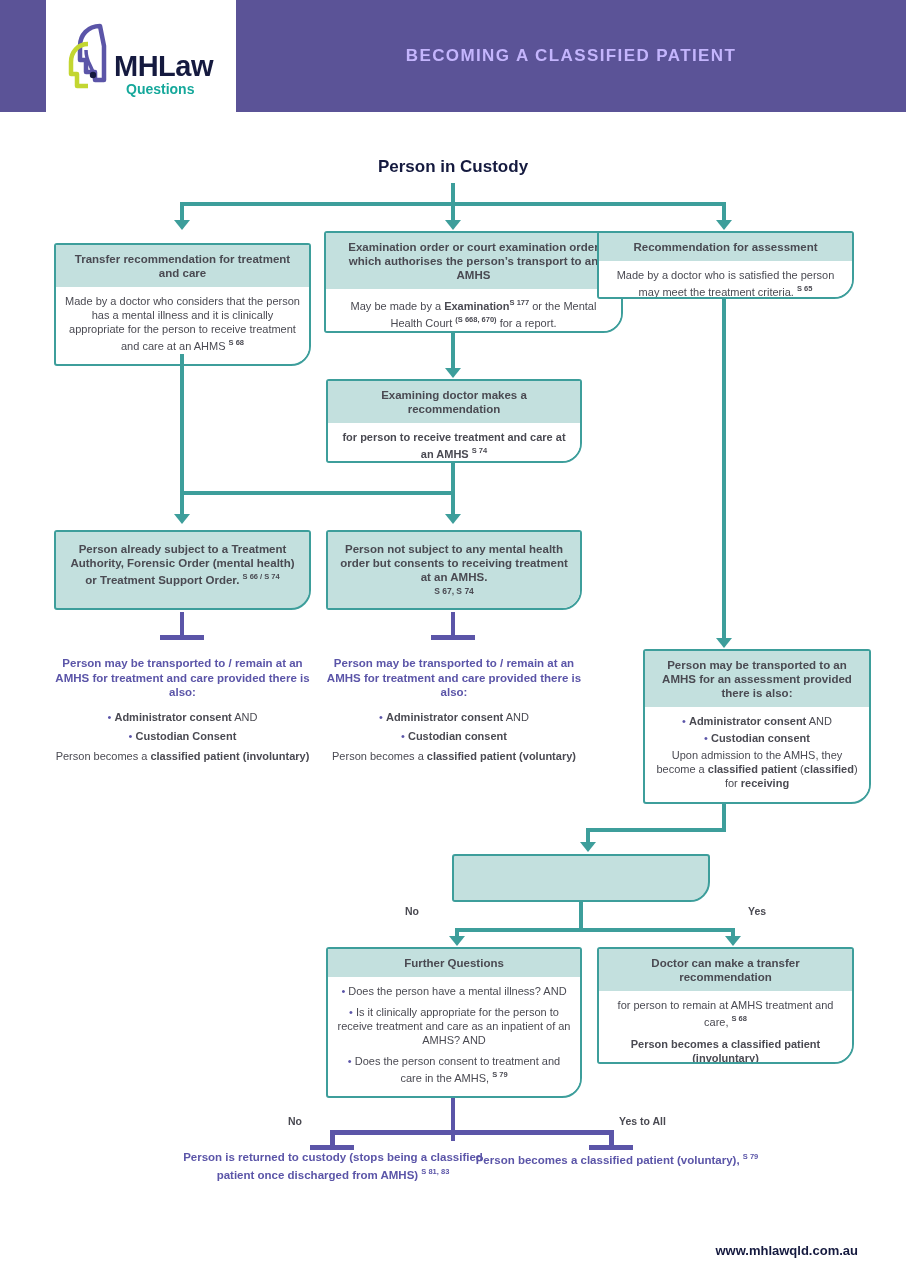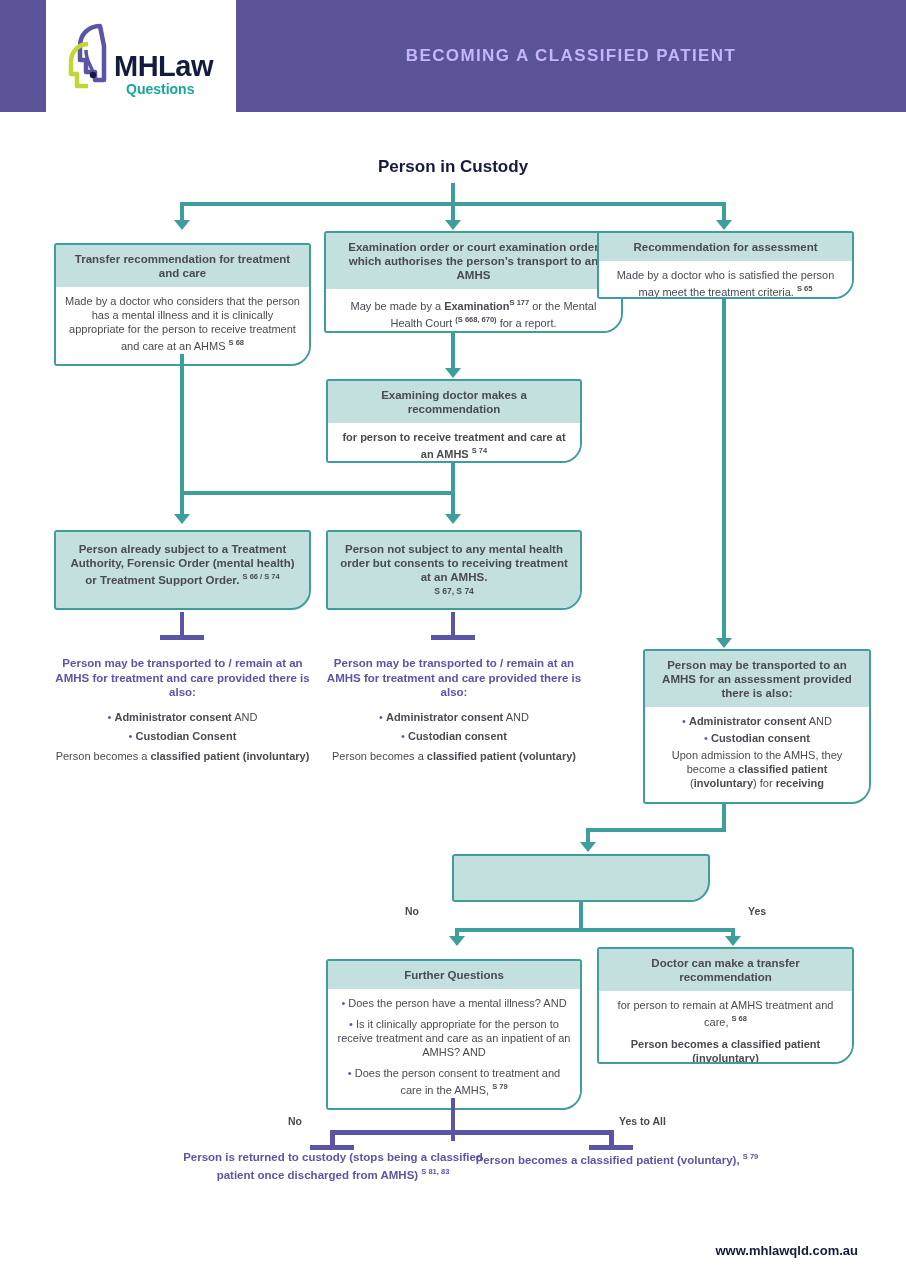--- a/index.html
+++ b/index.html
@@ -196,21 +196,21 @@
   <div class="pline" style="margin-top:10px;"><span class="bullet">•</span> <span class="bold">Administrator consent</span><span> AND</span></div>
   <div class="pline" style="margin-top:5px;"><span class="bullet">•</span> <span class="bold">Custodian consent</span></div>
   <div class="pline" style="margin-top:5px;"><span>Person becomes a </span><span class="bold">classified patient (voluntary)</span></div>
 </div>
 
 <div class="box" style="left:595px;top:649px;width:228px;height:155px;margin-left:48px;">
   <div class="bhead">Person may be transported to an AMHS for an assessment provided there is also:</div>
   <div class="bbody">
     <div><span class="bullet">•</span> <span class="bold">Administrator consent</span><span> AND</span></div>
     <div style="margin-top:3px;"><span class="bullet">•</span> <span class="bold">Custodian consent</span></div>
-    <div style="margin-top:3px;"><span>Upon admission to the AMHS, they become a </span><span class="bold">classified patient</span><span> (</span><span class="bold">involuntary</span><span>) for </span><span class="bold">receiving</span></div>
+    <div style="margin-top:3px;"><span>Upon admission to the AMHS, they become a </span><span class="bold">classified patient</span><span> (</span><span class="bold">classified</span><span>) for </span><span class="bold">receiving</span></div>
   </div>
 </div>
 
 <div class="cn" style="left:722px;top:804px;width:4px;height:28px;"></div>
 <div class="cn" style="left:586px;top:828px;width:140px;height:4px;"></div>
 <div class="cn" style="left:586px;top:828px;width:4px;height:20px;"></div>
 <div class="arrow" style="left:580px;top:842px;"></div>
 
 <div class="box solid" style="left:452px;top:854px;width:258px;height:48px;">
   <div class="bhead" style="padding-top:9px;margin-top:38px;">Is a Treatment Authority made at the end of the assessment period?</div>
@@ -218,21 +218,21 @@
 
 <div class="cn" style="left:579px;top:902px;width:4px;height:30px;"></div>
 <div class="cn" style="left:455px;top:928px;width:280px;height:4px;"></div>
 <div class="cn" style="left:455px;top:928px;width:4px;height:14px;"></div>
 <div class="cn" style="left:731px;top:928px;width:4px;height:14px;"></div>
 <div class="arrow" style="left:449px;top:936px;"></div>
 <div class="arrow" style="left:725px;top:936px;"></div>
 <div class="lbl" style="left:405px;top:905px;">No</div>
 <div class="lbl" style="left:748px;top:905px;">Yes</div>
 
-<div class="box" style="left:326px;top:947px;width:256px;height:151px;margin-top:12px;">
+<div class="box" style="left:326px;top:947px;width:256px;height:151px;">
   <div class="bhead">Further Questions</div>
   <div class="bbody">
     <div><span class="bullet">•</span> <span>Does the person have a mental illness? AND</span></div>
     <div style="margin-top:7px;"><span class="bullet">•</span> <span>Is it clinically appropriate for the person to receive treatment and care as an inpatient of an AMHS? AND</span></div>
     <div style="margin-top:7px;"><span class="bullet">•</span> <span>Does the person consent to treatment and care in the AMHS, </span><span class="sup">S 79</span></div>
   </div>
 </div>
 
 <div class="box" style="left:597px;top:947px;width:257px;height:117px;">
   <div class="bhead">Doctor can make a transfer recommendation</div>

